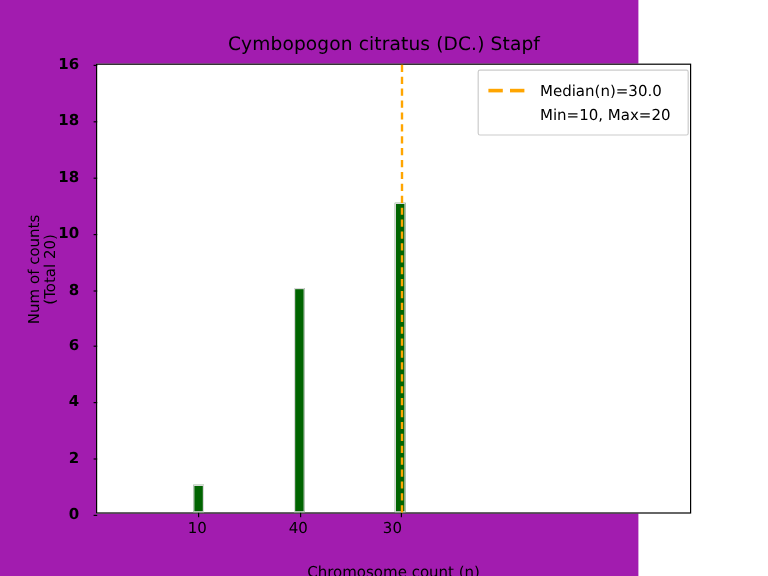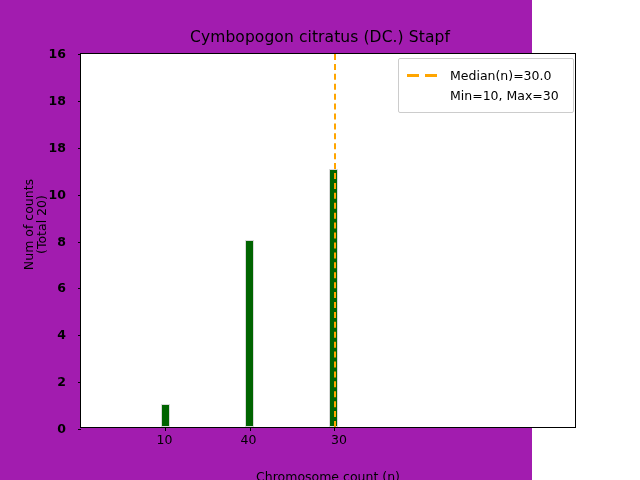--- a/index.html
+++ b/index.html
@@ -221,31 +221,31 @@
 
     <div id="median-layer">
       <div class="median-line" style="left:252.6px;"></div>
     </div>
 
   </div>
 
   <div class="xlabels">
     <span class="xl" style="left:84.4px">10</span>
     <span class="xl" style="left:168.5px">40</span>
-    <span class="xl" style="left:259px">30</span>
+    <span class="xl" style="left:247px">30</span>
   </div>
 
   <div id="x-axis-label">Chromosome count (n)</div>
 
   <div id="legend">
     <div class="legend-row">
       <span class="legend-swatch">
         <span class="seg a"></span>
           <span class="seg b"></span>
       </span>
       <span class="legend-text">Median(n)=30.0</span>
     </div>
     <div class="legend-row second">
-      <span class="legend-text">Min=10, Max=30</span>
+      <span class="legend-text">Min=10, Max=20</span>
     </div>
   </div>
 
 </div>
 
 </body></html>

